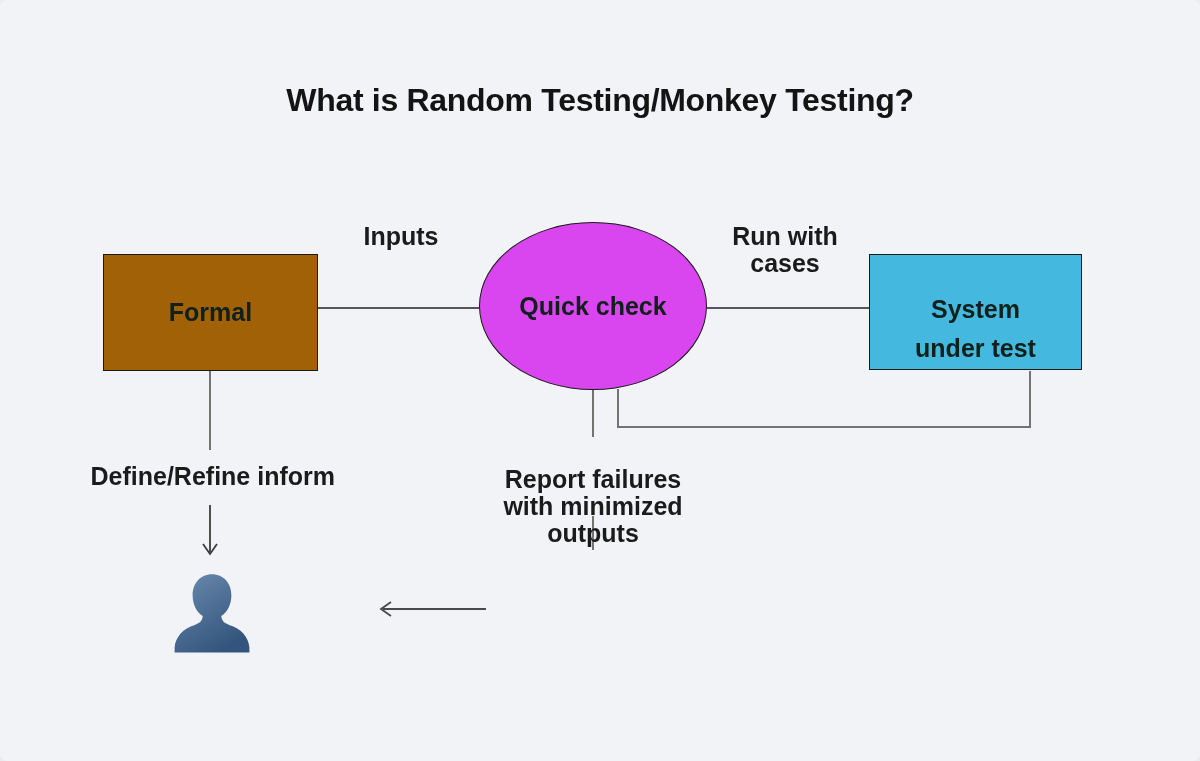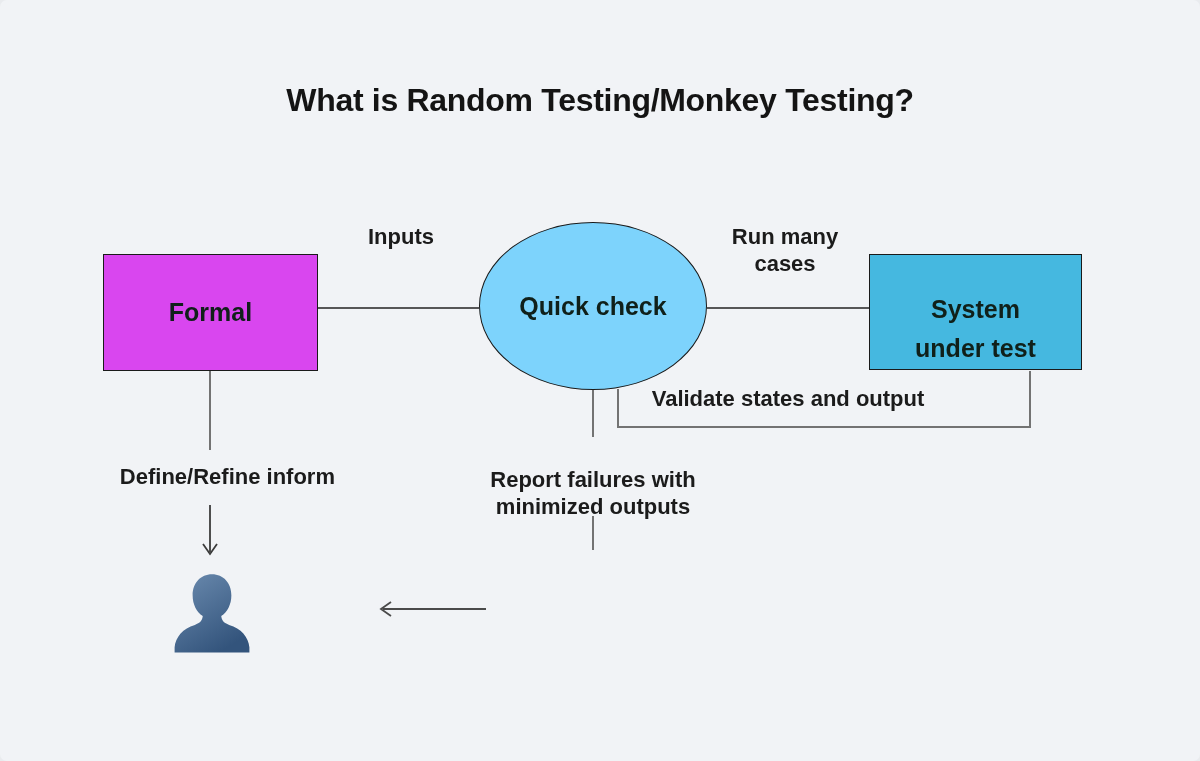--- a/index.html
+++ b/index.html
@@ -25,28 +25,28 @@
   .node{
     position:absolute;
     display:flex;align-items:center;justify-content:center;
     text-align:center;
     font-size:25px;font-weight:700;
     color:#10201a;
     border:1.6px solid #1a1a1a;
     box-sizing:border-box;
     line-height:1.55;
   }
-  .node-formal{left:103px;top:254px;width:215px;height:117px;background:#d946ef;}
-  .node-quick-check{left:479px;top:222px;width:228px;height:168px;border-radius:50%;background:#7dd3fc;justify-content:center;}
+  .node-formal{left:103px;top:254px;width:215px;height:117px;background:#a16207;}
+  .node-quick-check{left:479px;top:222px;width:228px;height:168px;border-radius:50%;background:#d946ef;justify-content:center;}
   .node-sut{left:869px;top:254px;width:213px;height:116px;background:#45b8e0;}
   .node-sut .wrap{width:160px;margin-top:34px;}
   .node-test-report{left:486px;top:550px;width:214px;height:116px;background:#e97360;}
   .edge-label{
     position:absolute;
-    font-size:22px;font-weight:700;
+    font-size:25px;font-weight:700;
     color:#1b1b1b;
     text-align:center;
     line-height:27px;
   }
   .lbl-inputs{left:336px;top:223px;width:130px;}
   .lbl-run-many{left:715px;top:223px;width:140px;}
   .lbl-validate{left:638px;top:385px;width:300px;}
   .lbl-define{left:85px;top:463px;width:250px;text-align:right;}
   .lbl-report{left:483px;top:466px;width:220px;}
   .connectors{position:absolute;left:0;top:0;width:1200px;height:761px;}
@@ -87,22 +87,21 @@
   <div class="node node-quick-check">
     <span>Quick check</span>
   </div>
 
   <div class="node node-sut">
     <span class="wrap">System under test</span>
   </div>
 
 
   <div class="edge-label lbl-inputs">Inputs</div>
-  <div class="edge-label lbl-run-many">Run many cases</div>
-  <div class="edge-label lbl-validate">Validate states and output</div>
+  <div class="edge-label lbl-run-many">Run with cases</div>
   <div class="edge-label lbl-define">Define/Refine inform</div>
   <div class="edge-label lbl-report">Report failures with minimized outputs</div>
 
   <svg class="user-icon" viewBox="0 0 100 100" xmlns="http://www.w3.org/2000/svg" aria-hidden="true">
     <defs>
       <linearGradient id="userGrad" x1="0" y1="0" x2="0.6" y2="1">
         <stop offset="0" stop-color="#6c8cb0"></stop>
         <stop offset="1" stop-color="#33547c"></stop>
       </linearGradient>
     </defs>

